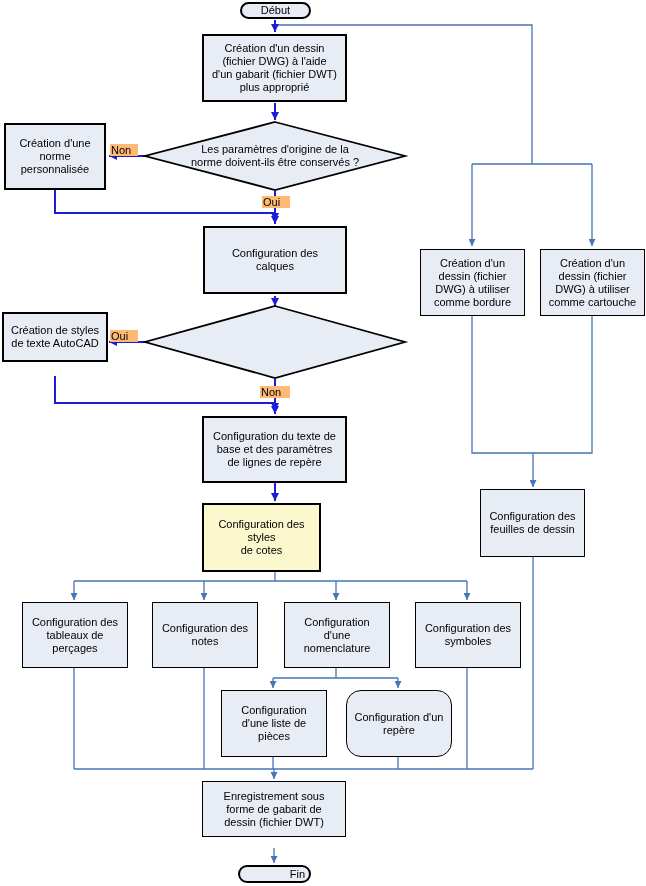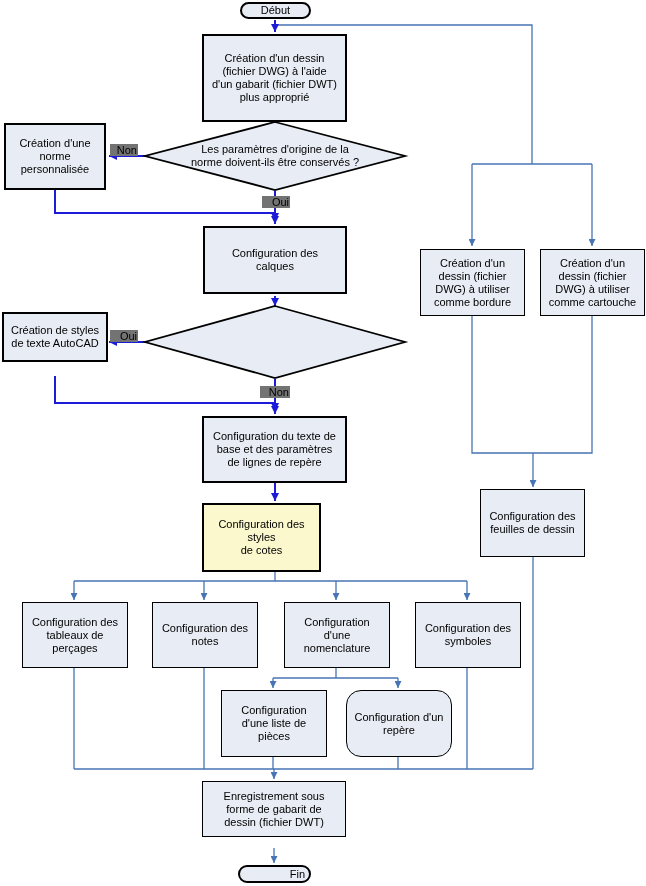--- a/index.html
+++ b/index.html
@@ -9,21 +9,21 @@
   .node{position:absolute;display:flex;align-items:center;justify-content:center;
         text-align:center;white-space:pre-line;box-sizing:border-box;
         font:11px/13px "Liberation Sans",sans-serif;color:#000;}
   .box-main{background:#e8ecf4;border:2px solid #000;}
   .box-sub{background:#e8ecf4;border:1px solid #000;}
   .box-highlight{background:#fcf8ce;border:2px solid #000;}
   .terminal{background:#e8ecf4;border:2px solid #000;border-radius:9px;font-size:11px;}
   .dtext{position:absolute;display:flex;align-items:center;justify-content:center;
          text-align:center;white-space:pre-line;font:11px/13px "Liberation Sans",sans-serif;color:#000;}
   .elabel{position:absolute;font:11px/12px "Liberation Sans",sans-serif;color:#000;
-          background:#737373;text-align:right;padding:0 1px;}
+          background:#fdba74;text-align:left;padding:0 1px;}
 </style>
 </head>
 <body>
 
 <div class="canvas">
 
   <svg class="wires" viewBox="0 0 646 886" xmlns="http://www.w3.org/2000/svg">
     <defs>
       <marker id="am" viewBox="0 0 10 10" refX="10" refY="5" markerWidth="9" markerHeight="8" orient="auto" markerUnits="userSpaceOnUse">
         <path d="M0,0 L10,5 L0,10 Z" fill="#1c1cd8"></path>
@@ -74,21 +74,21 @@
       <path d="M275,482 V501" marker-end="url(#am)"></path>
     </g>
 
     <polygon points="275,122 405,156 275,190 145,156" fill="#e8ecf4" stroke="#000" stroke-width="1.8"></polygon>
     <polygon points="275,306 405,342 275,378 145,342" fill="#e8ecf4" stroke="#000" stroke-width="1.8"></polygon>
   </svg>
 
   <div class="node terminal" style="left:240px;top:2px;width:71px;height:17px;text-align:center;">Début</div>
   <div class="node terminal" style="left:238px;top:865px;width:73px;height:18px;padding-left:46px;">Fin</div>
 
-  <div class="node box-main" style="left:202px;top:34px;width:145px;height:88px;">Création d'un dessin
+  <div class="node box-main" style="left:202px;top:34px;width:145px;height:68px;">Création d'un dessin
 (fichier DWG) à l'aide
 d'un gabarit (fichier DWT)
 plus approprié</div>
   <div class="node box-main" style="left:4px;top:123px;width:102px;height:67px;">Création d'une
 norme
 personnalisée</div>
   <div class="node box-main" style="left:203px;top:226px;width:144px;height:68px;">Configuration des
 calques</div>
   <div class="node box-main" style="left:2px;top:312px;width:106px;height:50px;">Création de styles
 de texte AutoCAD</div>

